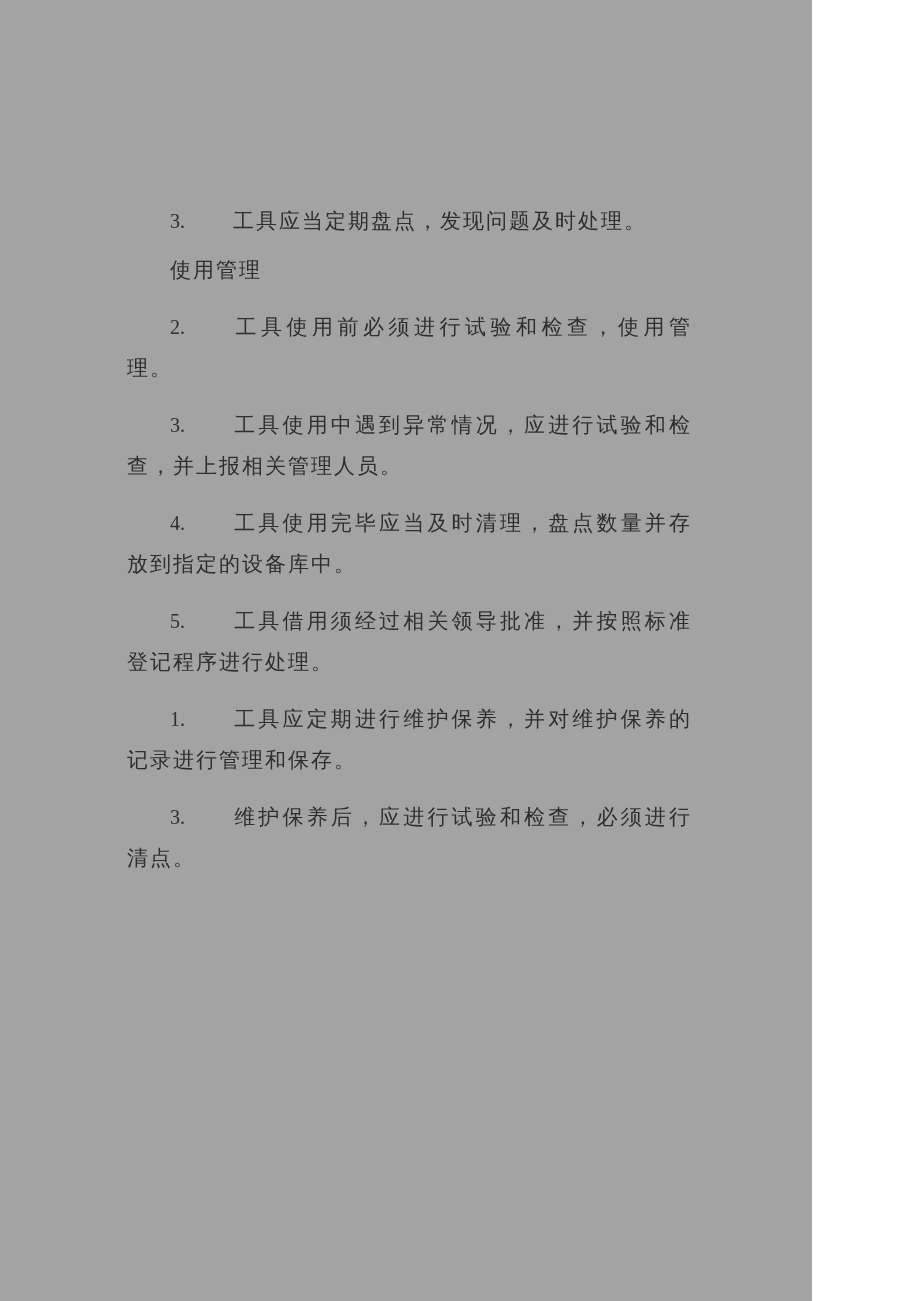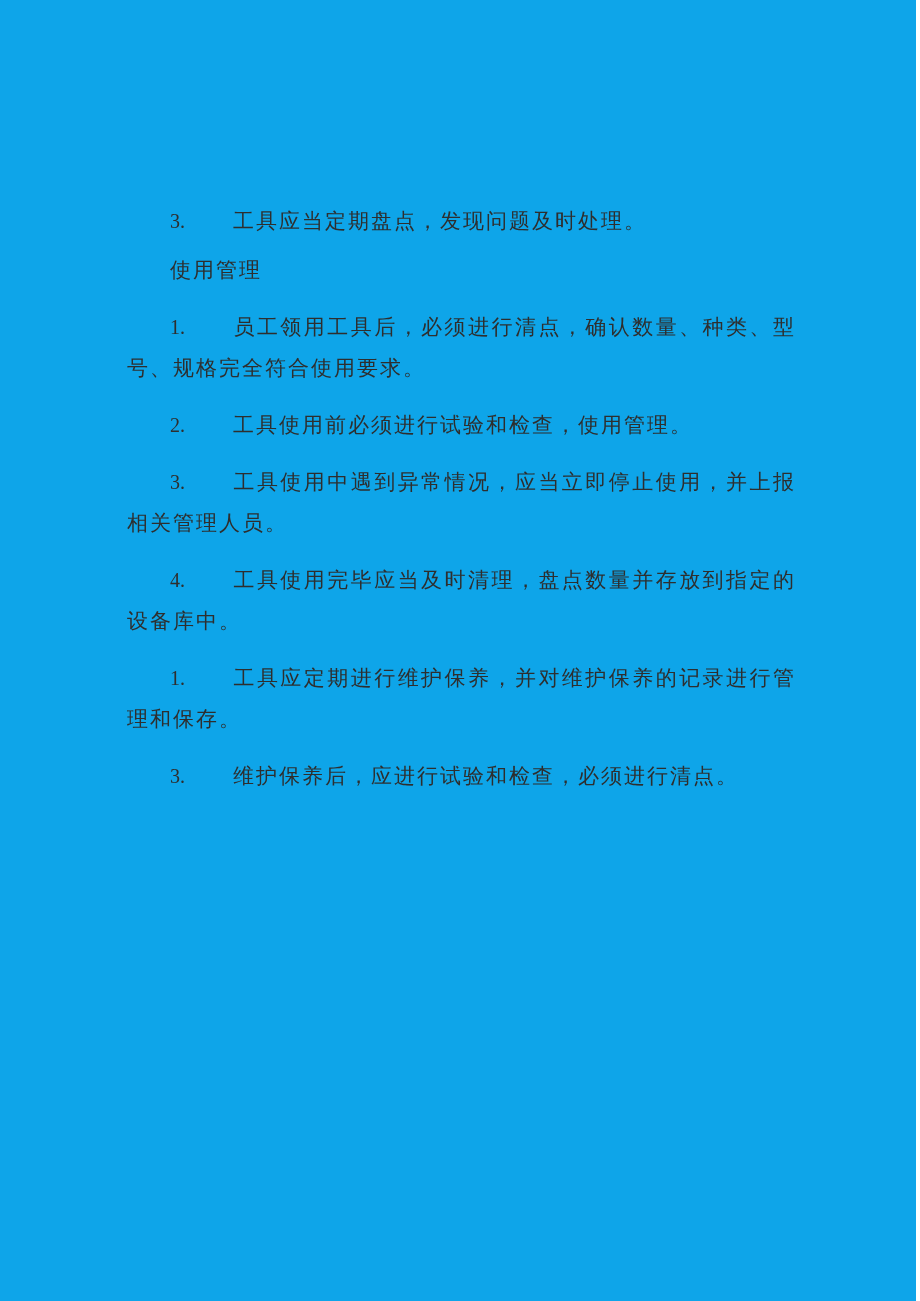--- a/index.html
+++ b/index.html
@@ -8,23 +8,23 @@
     background: #ffffff;
   }
   body {
     width: 920px;
     height: 1301px;
     overflow: hidden;
     font-family: "Liberation Serif", "DejaVu Serif", serif;
   }
   .page {
     position: relative;
-    width: 916px;
+    width: 812px;
     height: 1301px;
-    background: #0ea5e9;
+    background: #a3a3a3;
     box-sizing: border-box;
     padding: 201px 120px 0 127px;
     color: #2e2e2e;
   }
   .doc-body p.para {
     margin: 16px 0 0 0;
     font-size: 21px;
     line-height: 41px;
     letter-spacing: 2px;
     text-indent: 43px;
@@ -46,20 +46,20 @@
     
   }
 </style>
 </head>
 <body>
 
 <main class="page">
   <section class="doc-body" id="doc-body">
       <p class="para"><span class="num">3.</span><span>工具应当定期盘点，发现问题及时处理。</span></p>
       <p class="para heading tight"><span>使用管理</span></p>
-      <p class="para"><span class="num">1.</span><span>员工领用工具后，必须进行清点，确认数量、种类、型号、规格完全符合使用要求。</span></p>
       <p class="para"><span class="num">2.</span><span>工具使用前必须进行试验和检查，使用管理。</span></p>
-      <p class="para"><span class="num">3.</span><span>工具使用中遇到异常情况，应当立即停止使用，并上报相关管理人员。</span></p>
+      <p class="para"><span class="num">3.</span><span>工具使用中遇到异常情况，应进行试验和检查，并上报相关管理人员。</span></p>
       <p class="para"><span class="num">4.</span><span>工具使用完毕应当及时清理，盘点数量并存放到指定的设备库中。</span></p>
+      <p class="para"><span class="num">5.</span><span>工具借用须经过相关领导批准，并按照标准登记程序进行处理。</span></p>
       <p class="para"><span class="num">1.</span><span>工具应定期进行维护保养，并对维护保养的记录进行管理和保存。</span></p>
       <p class="para"><span class="num">3.</span><span>维护保养后，应进行试验和检查，必须进行清点。</span></p>
     </section>
 </main>
 
 </body></html>

